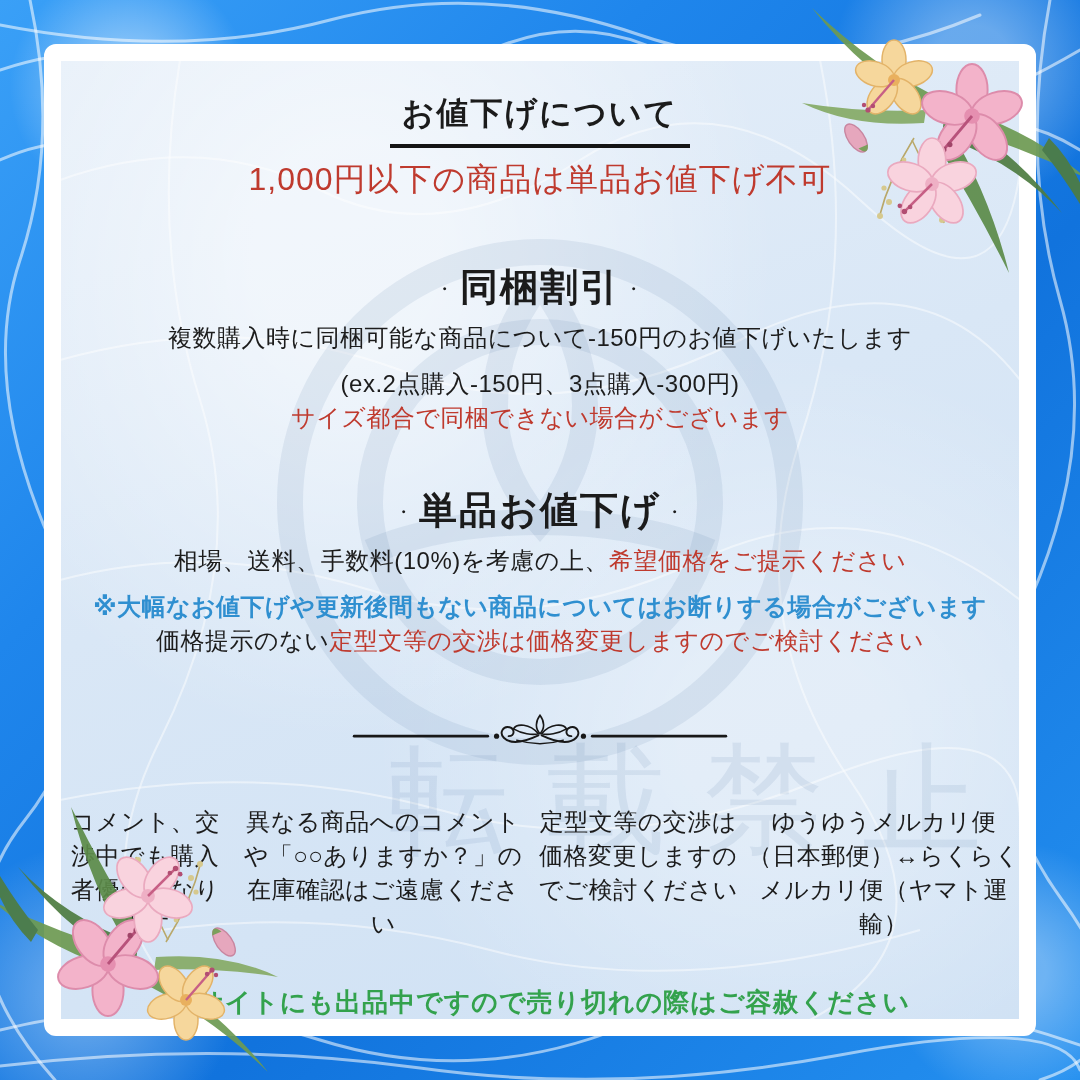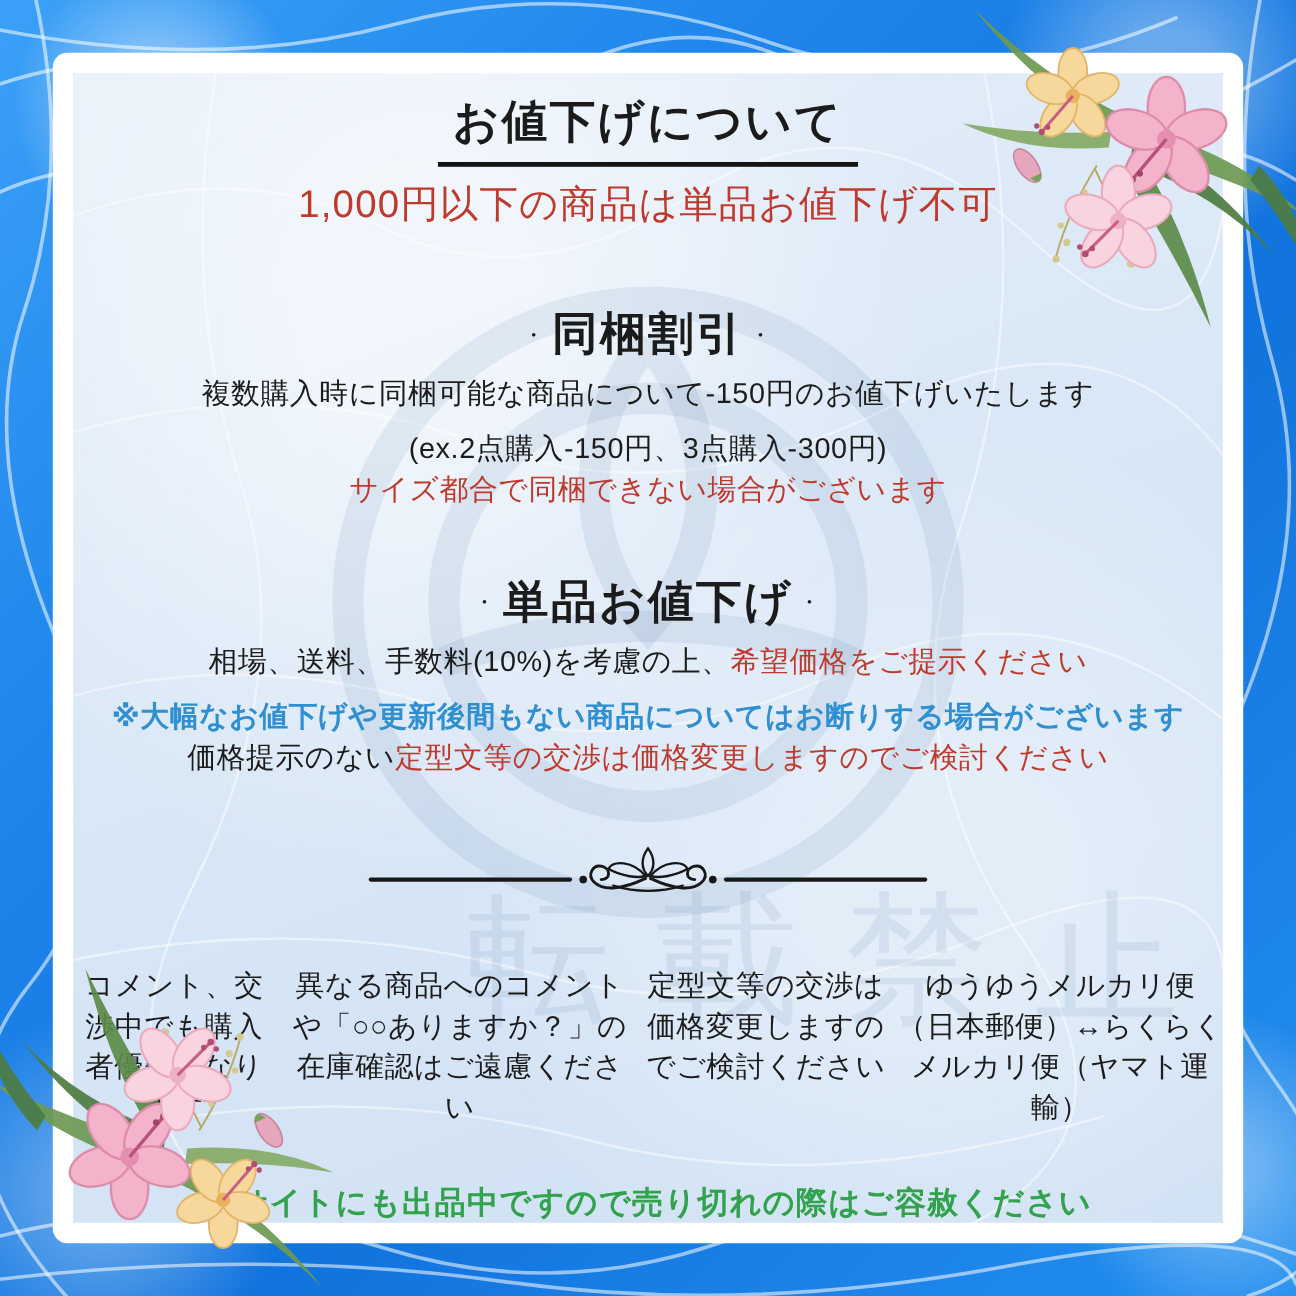--- a/index.html
+++ b/index.html
@@ -31,21 +31,21 @@
     position:absolute;left:0;right:0;top:660px;text-align:right;
     font-size:120px;font-weight:normal;letter-spacing:38px;
     color:rgba(73,108,155,0.10);pointer-events:none;white-space:nowrap;
   }
   
   .content{
     position:absolute;inset:60px;z-index:2;display:flex;flex-direction:column;
     align-items:center;text-align:center;color:#1b1b1b;
   }
   .title{
-    margin-top:16px;font-size:38px;font-weight:bold;letter-spacing:2px;
+    margin-top:32px;font-size:32px;font-weight:bold;letter-spacing:2px;
     border-bottom:4px solid #141414;padding:0 12px 8px;
   }
   .subtitle{margin-top:10px;font-size:32px;font-weight:normal;letter-spacing:1px;color:#bf3a2e;}
   .sec-title{font-size:38px;font-weight:bold;letter-spacing:2px;display:flex;align-items:center;gap:6px;}
   .sec-title .dot{font-size:15px;line-height:1;transform:translateY(1px);}
   .sec1-title{margin-top:60px;}
   .sec2-title{margin-top:50px;}
   .line{font-size:24px;line-height:34px;letter-spacing:.5px;font-weight:500;color:#1c1c1c;}
   .m8{margin-top:8px}.m10{}.m12{margin-top:12px}
   .red{color:#bf3a2e;}

